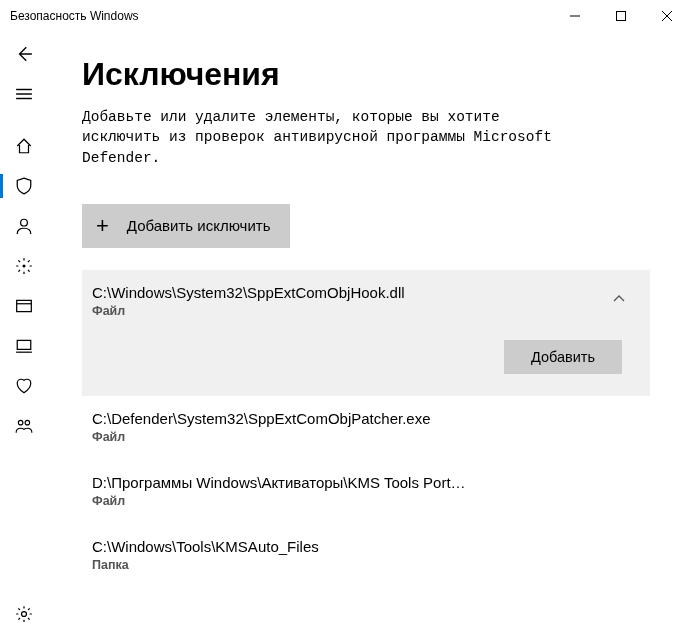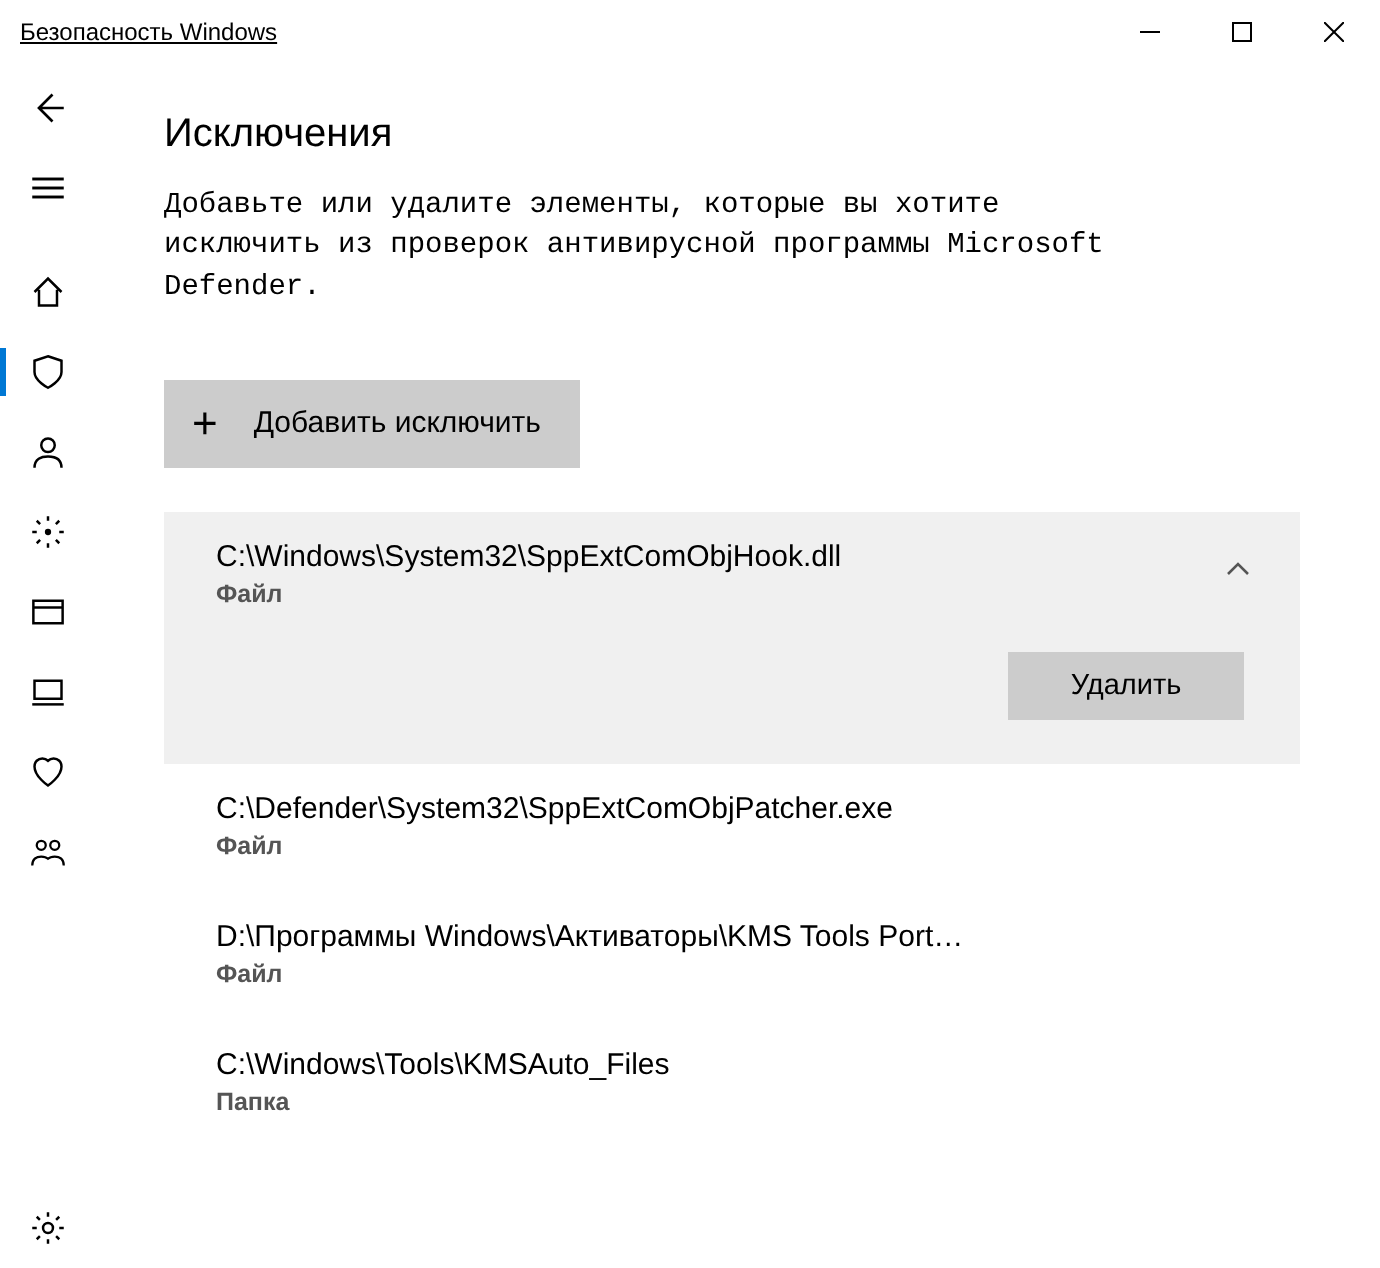--- a/index.html
+++ b/index.html
@@ -12,21 +12,20 @@
     overflow: hidden;
   }
   
   .titlebar {
     height: 32px;
     display: flex;
     align-items: center;
     justify-content: space-between;
     padding-left: 10px;
     font-size: 12px;
-    text-decoration: underline;
   }
   .titlebar .title { color: #000; }
   .winbtns { display: flex; }
   .winbtn {
     width: 46px; height: 32px;
     display: flex; align-items: center; justify-content: center;
   }
   .winbtn svg { display: block; }
 
   
@@ -60,22 +59,22 @@
   }
   .nav-item svg { width: 18px; height: 18px; }
 
   
   .content {
     flex: 1;
     padding: 24px 40px 0 34px;
     overflow: hidden;
   }
   h1.page-title {
-    font-weight: 400;
-    font-size: 20px;
+    font-weight: 700;
+    font-size: 32px;
     margin: 0 0 14px 0;
     letter-spacing: 0;
   }
   p.page-desc {
     font-size: 14.5px;
     margin: 0 0 36px 0;
     line-height: 1.4;
     color: #000;
     max-width: 470px;
     font-family: Liberation Mono, monospace;
@@ -94,21 +93,21 @@
   }
   .add-btn .plus {
     font-size: 22px;
     margin-right: 18px;
     font-weight: 300;
     line-height: 1;
   }
 
   .excl-list {}
   .excl-item {
-    padding: 14px 18px 16px 26px;
+    padding: 14px 18px 16px 10px;
     position: relative;
   }
   .excl-item.expanded {
     background: #f0f0f0;
     padding-bottom: 22px;
   }
   .excl-path {
     font-size: 15px;
     color: #000;
     margin-bottom: 3px;
@@ -251,21 +250,21 @@
 
       <div class="excl-item expanded">
         <div class="excl-path">C:\Windows\System32\SppExtComObjHook.dll</div>
         <div class="excl-type">Файл</div>
         <span class="chevron">
           <svg width="14" height="14" viewBox="0 0 14 14">
               <path d="M2 9 L7 4 L12 9" fill="none" stroke="#555" stroke-width="1.3"></path>
             </svg>
         </span>
         <div class="remove-row">
-          <button class="remove-btn">Удалить</button>
+          <button class="remove-btn">Добавить</button>
         </div>
       </div>
 
       <div class="excl-item">
         <div class="excl-path">C:\Defender\System32\SppExtComObjPatcher.exe</div>
         <div class="excl-type">Файл</div>
       </div>
 
       <div class="excl-item">
         <div class="excl-path">D:\Программы Windows\Активаторы\KMS Tools Portable...</div>

